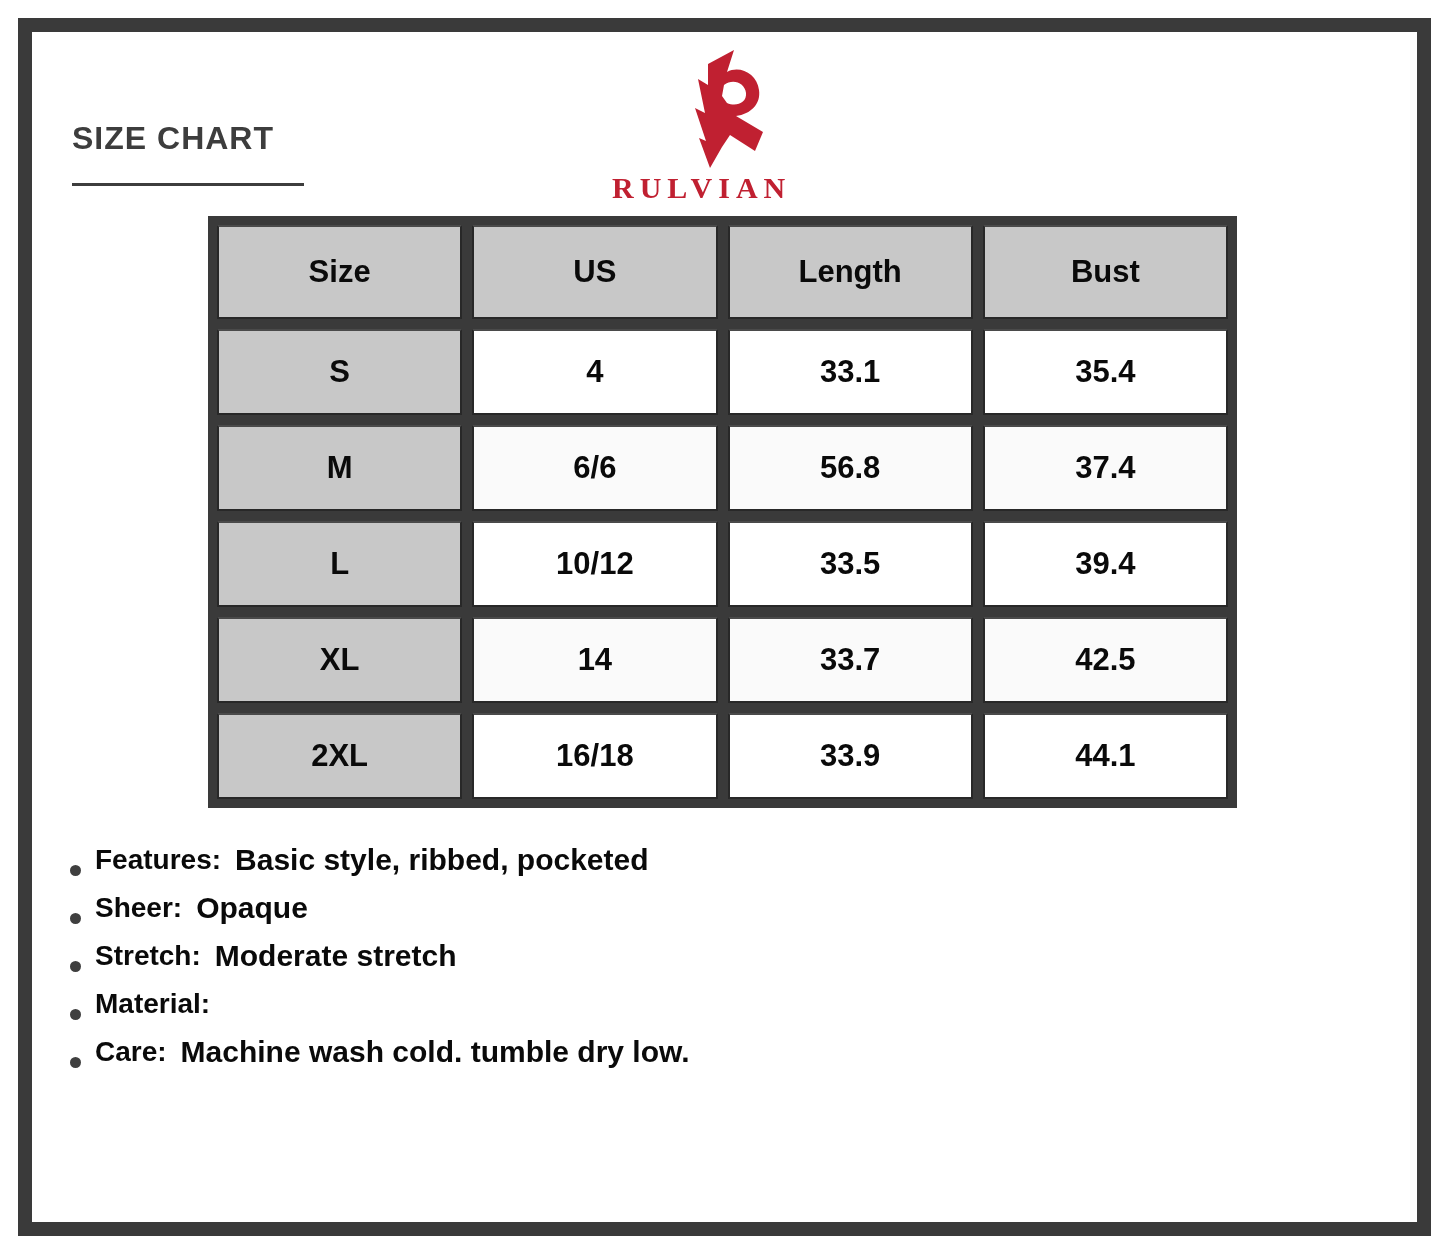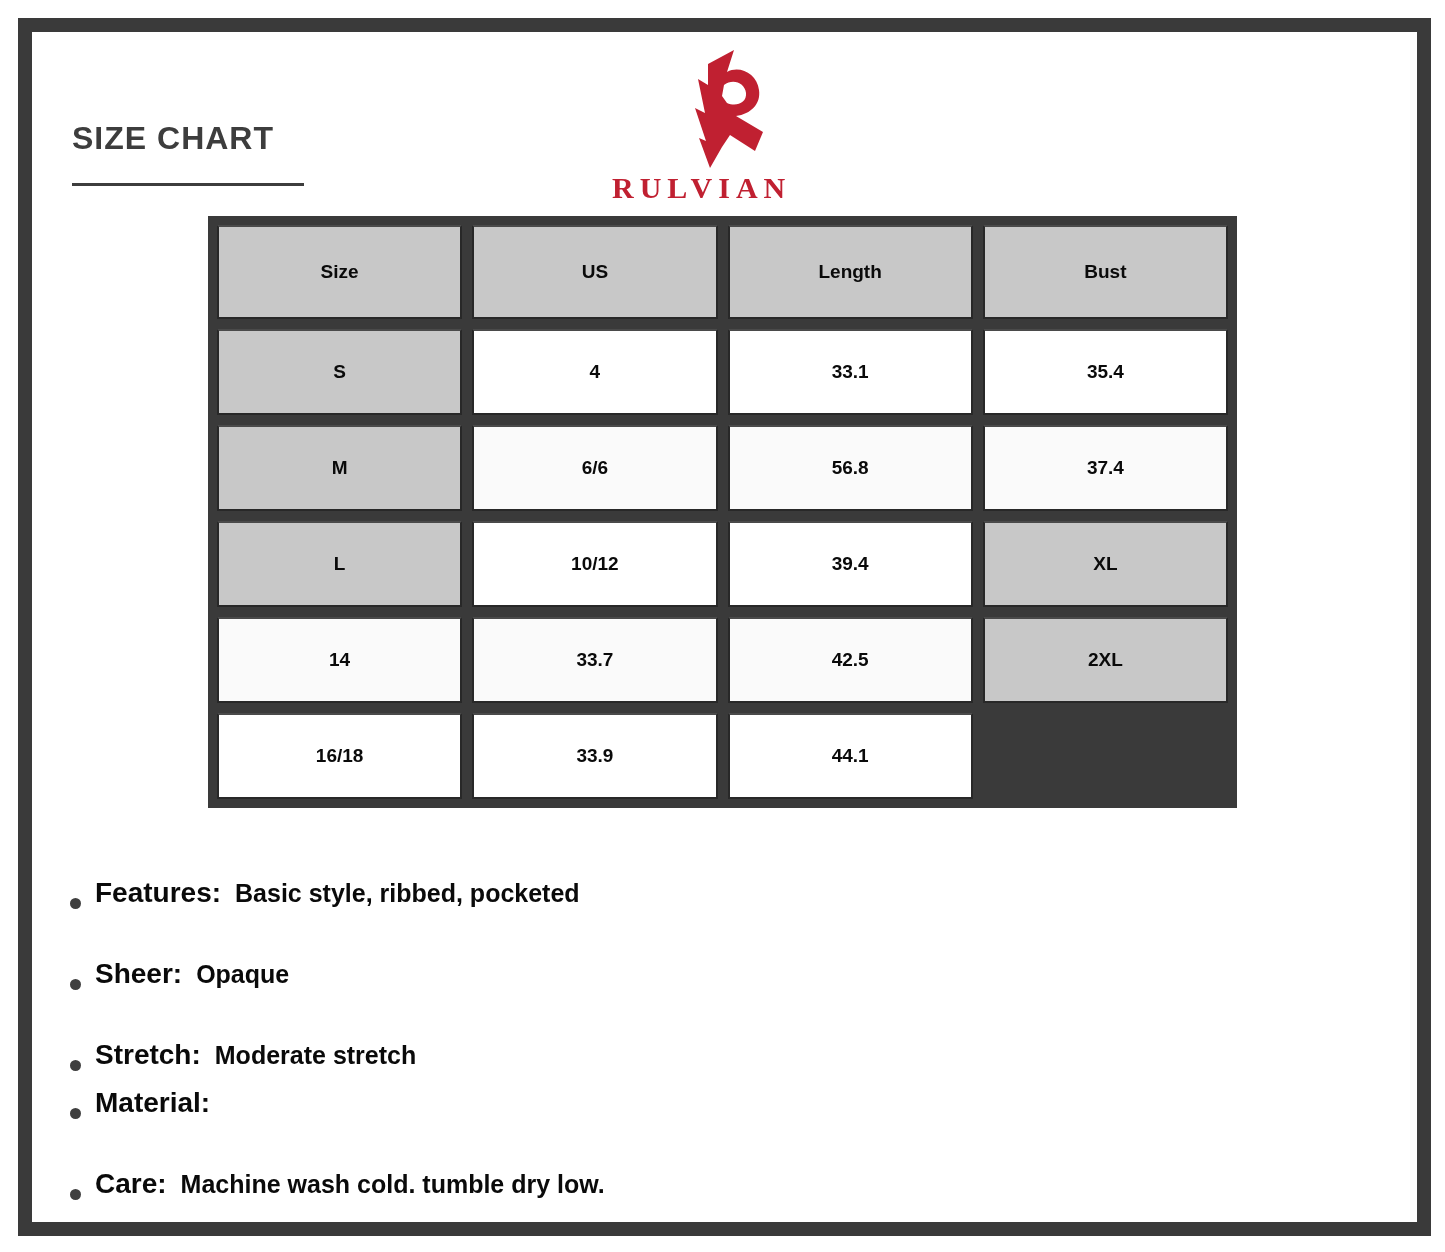--- a/index.html
+++ b/index.html
@@ -48,38 +48,38 @@
     grid-template-columns:repeat(4,1fr);
     grid-template-rows:1.09fr repeat(5,1fr);
     gap:10px;
     padding:9px;
   }
   .cell{
     display:flex;align-items:center;justify-content:center;
     background:var(--cell-white);
     border:2px solid #282828;
     border-top-color:#4a4a4a;
-    font-size:19px;font-weight:bold;color:var(--text-dark);
+    font-size:31px;font-weight:bold;color:var(--text-dark);
   }
   .cell.gray{background:var(--cell-gray);}
   .cell.alt{background:var(--cell-alt);}
 
   .details{
     position:absolute;left:70px;top:844px;width:1100px;
   }
   .detail-row{
     display:flex;align-items:flex-end;
     margin-bottom:16px;line-height:32px;
   }
   .bullet{
     flex:0 0 auto;width:11px;height:11px;border-radius:50%;
     background:#3f3f3f;margin-right:14px;margin-top:-6px;
   }
   .detail-label{font-size:28px;font-weight:bold;}
-  .detail-value{font-size:25px;font-weight:bold;margin-left:14px;margin-top:33px;}
+  .detail-value{font-size:30px;font-weight:bold;margin-left:14px;}
 </style>
 </head>
 <body>
 
 <div class="frame"></div>
 
 <div class="page-title">SIZE CHART</div>
 <div class="title-underline"></div>
 
 <div class="logo">
@@ -105,20 +105,21 @@
   <div class="cell">33.1</div>
   <div class="cell">35.4</div>
 
   <div class="cell gray">M</div>
   <div class="cell alt">6/6</div>
   <div class="cell alt">56.8</div>
   <div class="cell alt">37.4</div>
 
   <div class="cell gray">L</div>
   <div class="cell">10/12</div>
+  <div class="cell">33.5</div>
   <div class="cell">39.4</div>
 
   <div class="cell gray">XL</div>
   <div class="cell alt">14</div>
   <div class="cell alt">33.7</div>
   <div class="cell alt">42.5</div>
 
   <div class="cell gray">2XL</div>
   <div class="cell">16/18</div>
   <div class="cell">33.9</div>

